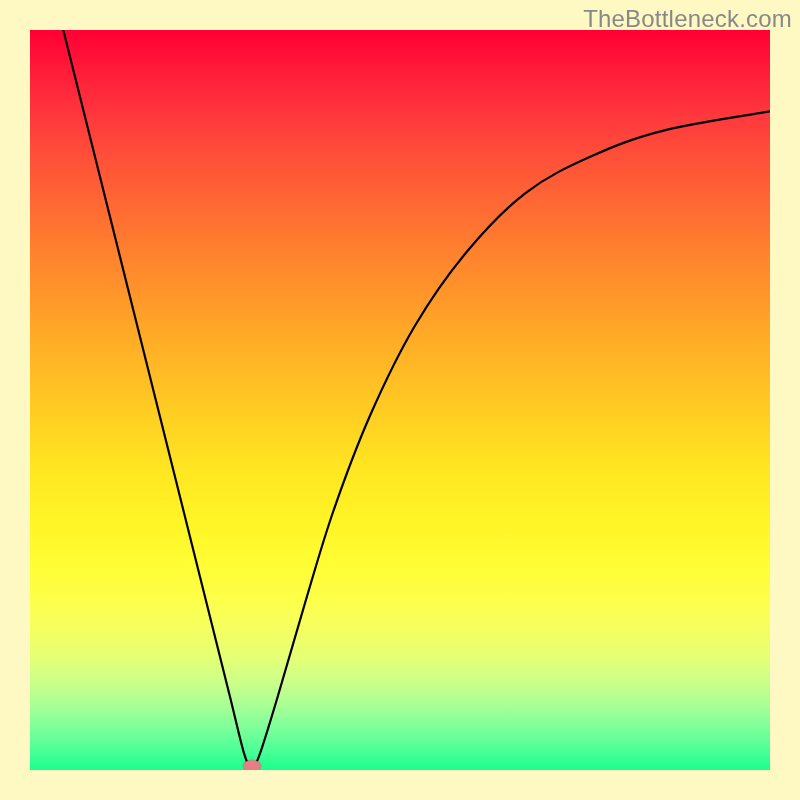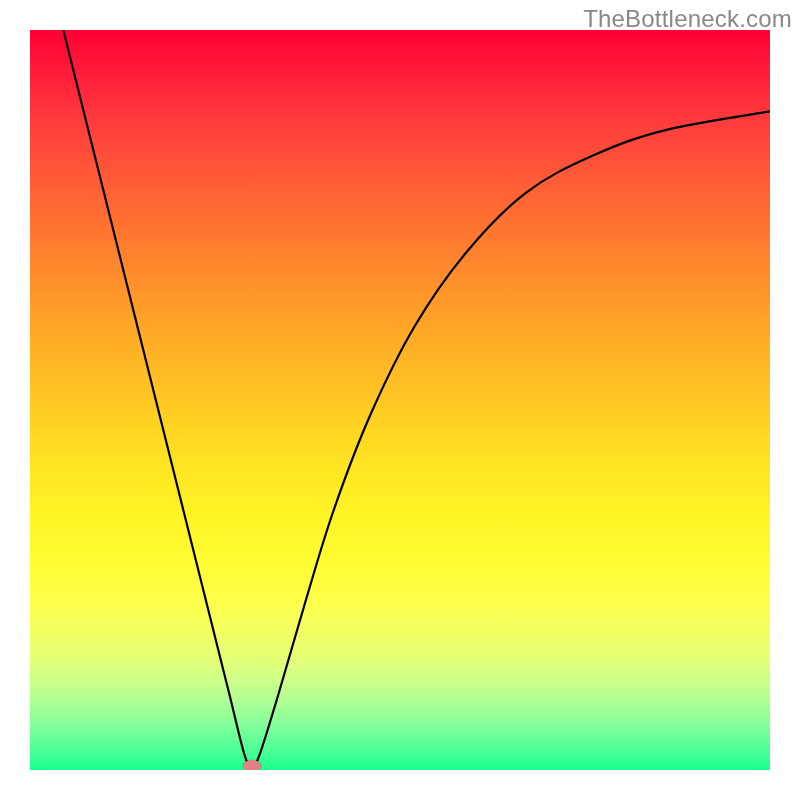--- a/index.html
+++ b/index.html
@@ -10,21 +10,21 @@
     background: #000;
     font-family: Arial, Helvetica, sans-serif;
     overflow: hidden;
   }
   .frame {
     position: absolute;
     left: 0;
     top: 0;
     width: 800px;
     height: 800px;
-    background: #ffffff;
+    background: #fef9c3;
   }
   .plot {
     position: absolute;
     left: 30px;
     top: 30px;
     width: 740px;
     height: 740px;
     overflow: hidden;
   }
   .gradient {

